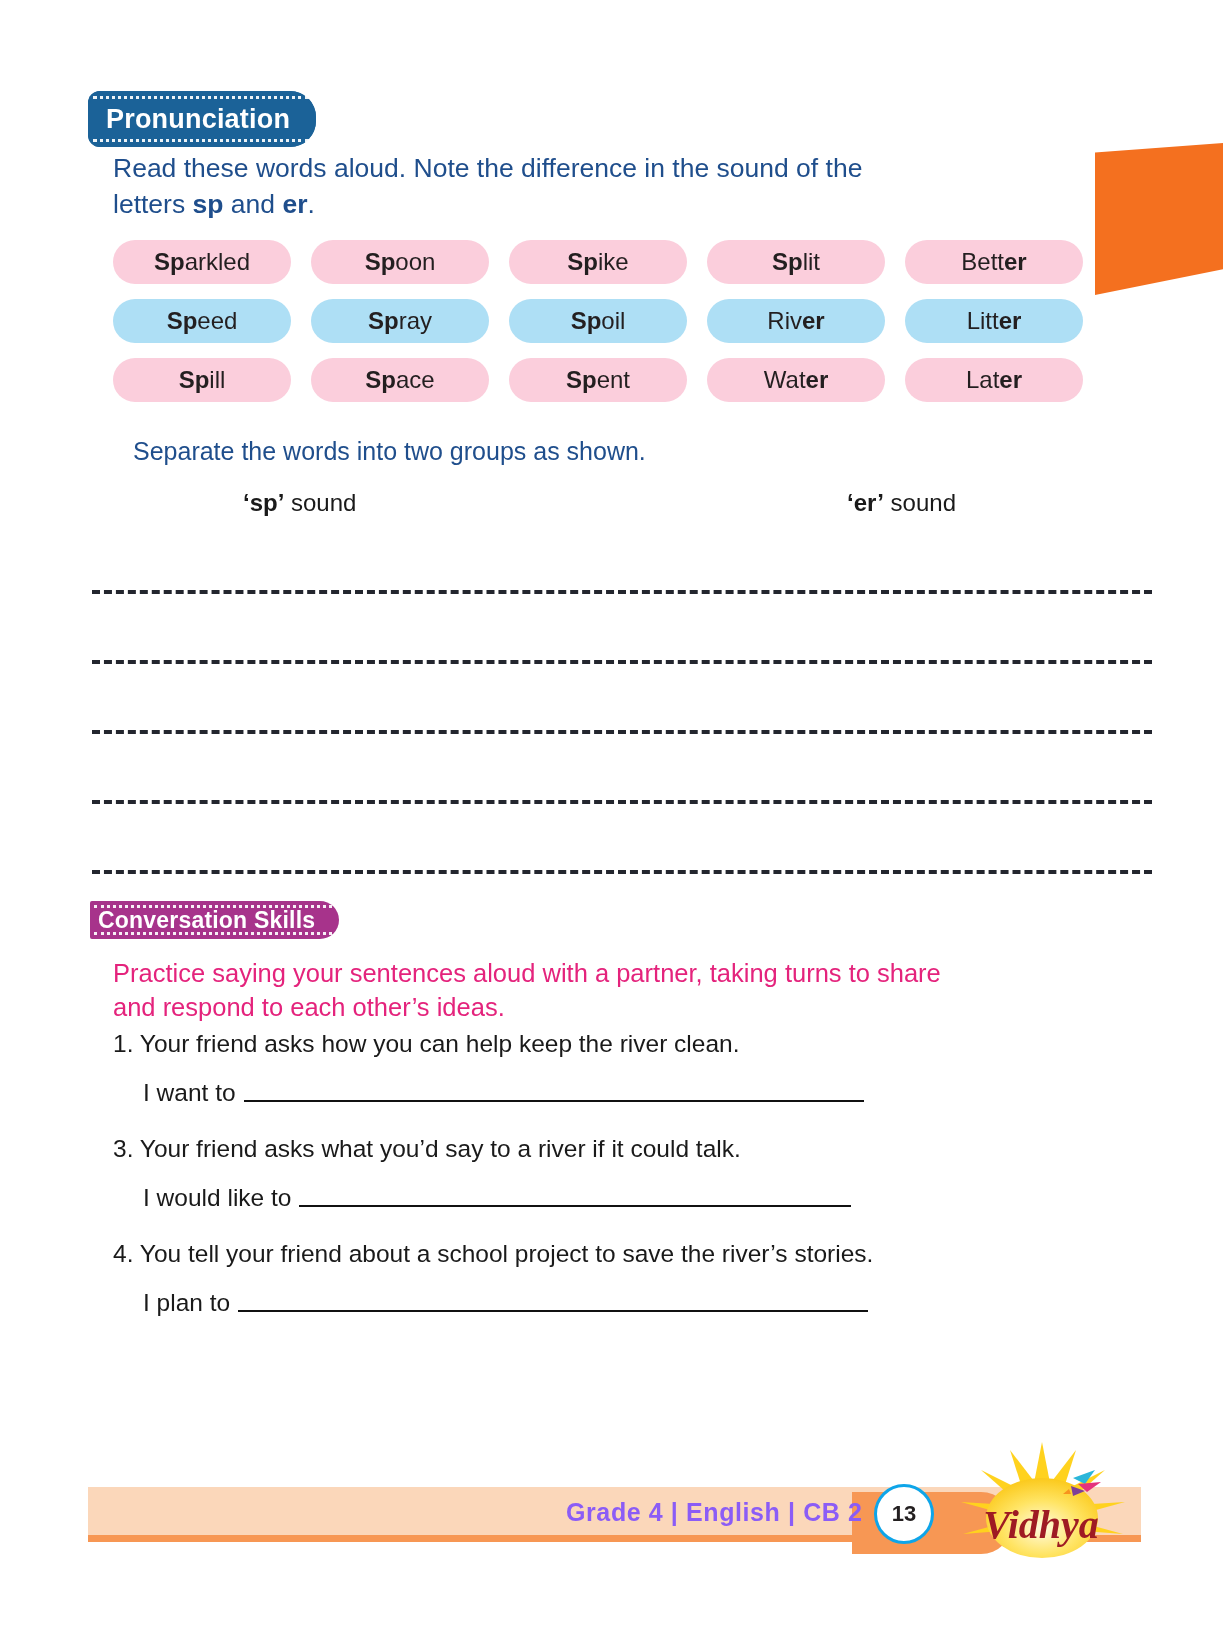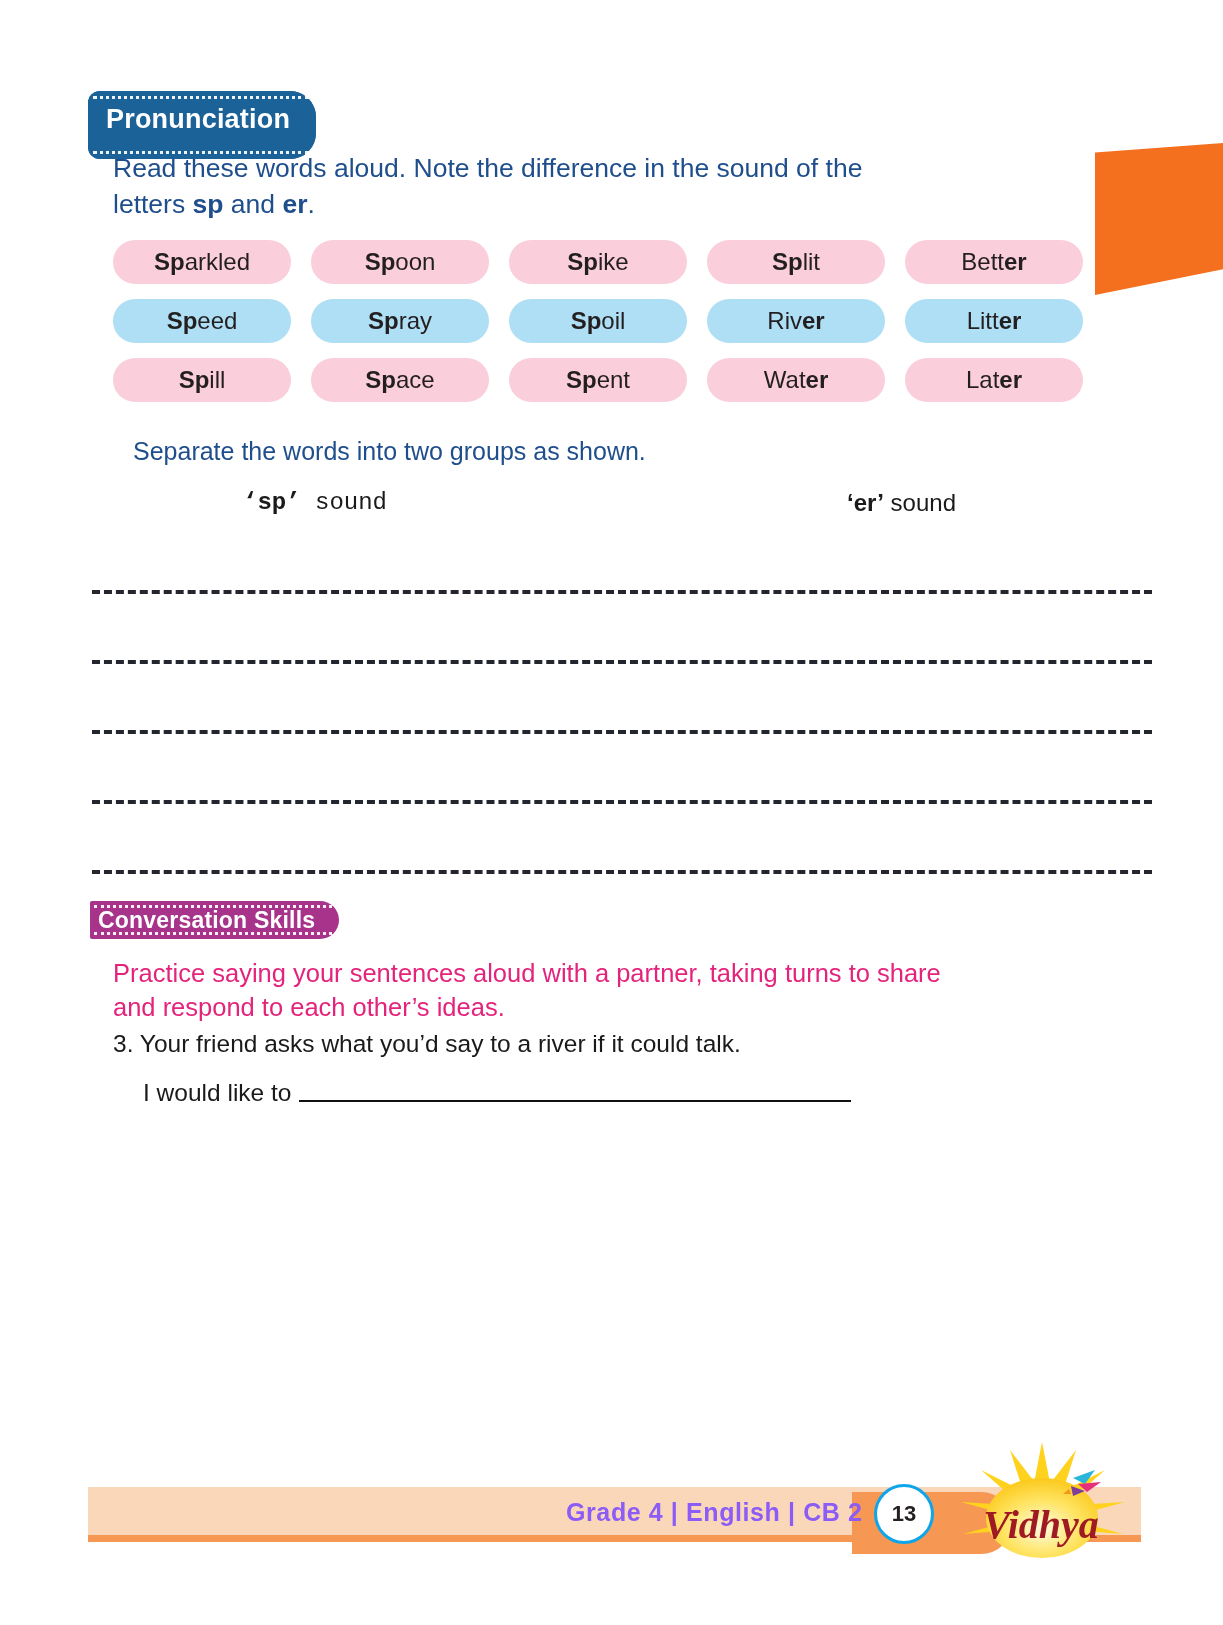--- a/index.html
+++ b/index.html
@@ -36,21 +36,21 @@
     color: #ffffff;
     font-weight: bold;
     letter-spacing: 0.2px;
     white-space: nowrap;
     z-index: 3;
   }
   .badge-pronunciation {
     left: 88px;
     top: 91px;
     height: 56px;
-    padding: 0 26px 12px 18px;
+    padding: 0 26px 0 18px;
     font-size: 27px;
     background: #1B6298;
     border-radius: 12px 26px 26px 12px;
     box-shadow: inset 0 0 0 2px #1B6298;
   }
   .badge-pronunciation::before,
   .badge-pronunciation::after,
   .badge-conversation::before,
   .badge-conversation::after {
     content: "";
@@ -94,21 +94,21 @@
     color: #1F4E8C;
     font-size: 25px;
   }
 
   .sound-label {
     color: #1a1a1a;
     font-size: 24px;
     top: 489px;
   }
   .sound-label b { font-weight: bold; }
-  .sound-sp { left: 243px; font-family: Liberation Mono, monospace; }
+  .sound-sp { left: 243px; }
   .sound-er { left: 847px; }
 
   
   .pill-grid {
     position: absolute;
     left: 113px;
     top: 240px;
     width: 970px;
     display: grid;
     grid-template-columns: repeat(5, 1fr);
@@ -350,24 +350,38 @@
   </div>
 
 <div class="badge badge-conversation">
   <span>Conversation Skills</span>
 </div>
 
 <div class="abs practice-intro">Practice saying your sentences aloud with a partner, taking turns to share and respond to each other’s ideas.</div>
 
 <div class="qlist">
     <div class="qitem">
+      <div class="qtext">1. Your friend asks how you can help keep the river clean.</div>
+      <div class="qanswer">
+        <span class="qstem">I want to</span>
+        <span class="qblank" style="width: 620px;"></span>
+      </div>
+    </div>
+    <div class="qitem">
       <div class="qtext">3. Your friend asks what you’d say to a river if it could talk.</div>
       <div class="qanswer">
         <span class="qstem">I would like to</span>
         <span class="qblank" style="width: 552px;"></span>
+      </div>
+    </div>
+    <div class="qitem">
+      <div class="qtext">4. You tell your friend about a school project to save the river’s stories.</div>
+      <div class="qanswer">
+        <span class="qstem">I plan to</span>
+        <span class="qblank" style="width: 630px;"></span>
       </div>
     </div>
   </div>
 
 <div class="footer-bar"></div>
 <div class="footer-swoosh"></div>
 <div class="footer-text">Grade 4  |  English  |  CB 2</div>
 <div class="page-circle">13</div>
 
 <div class="logo">

